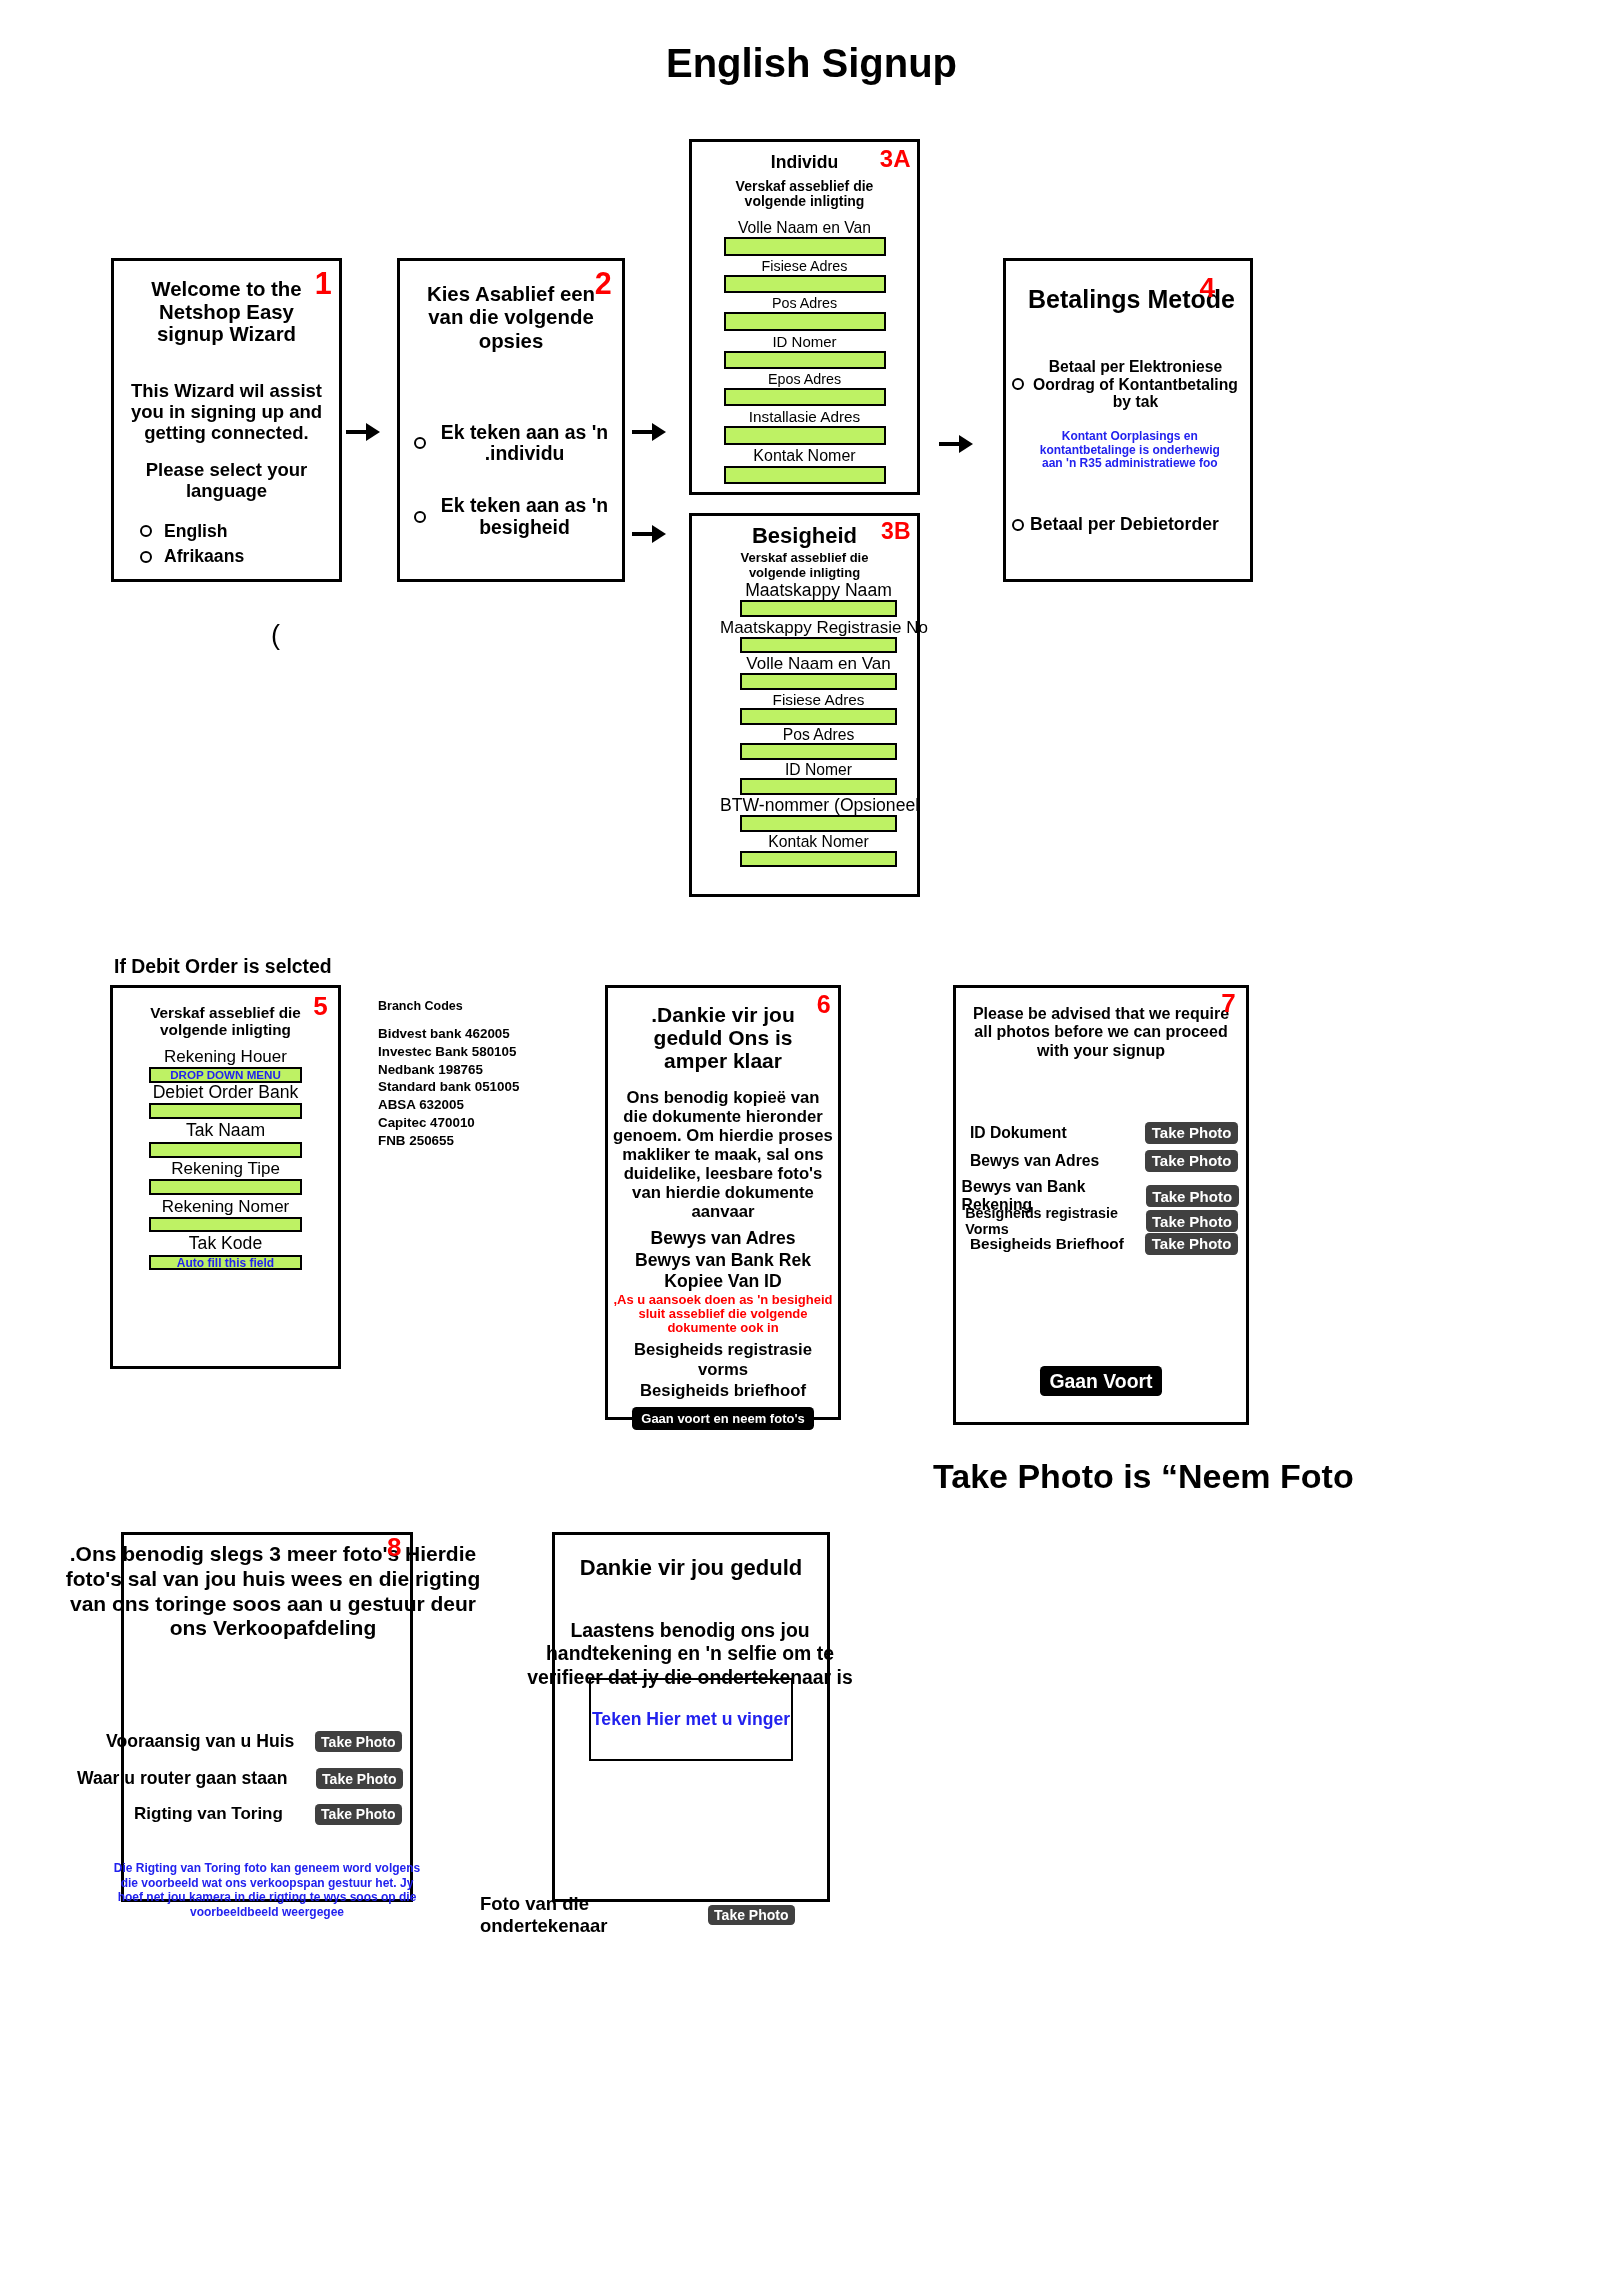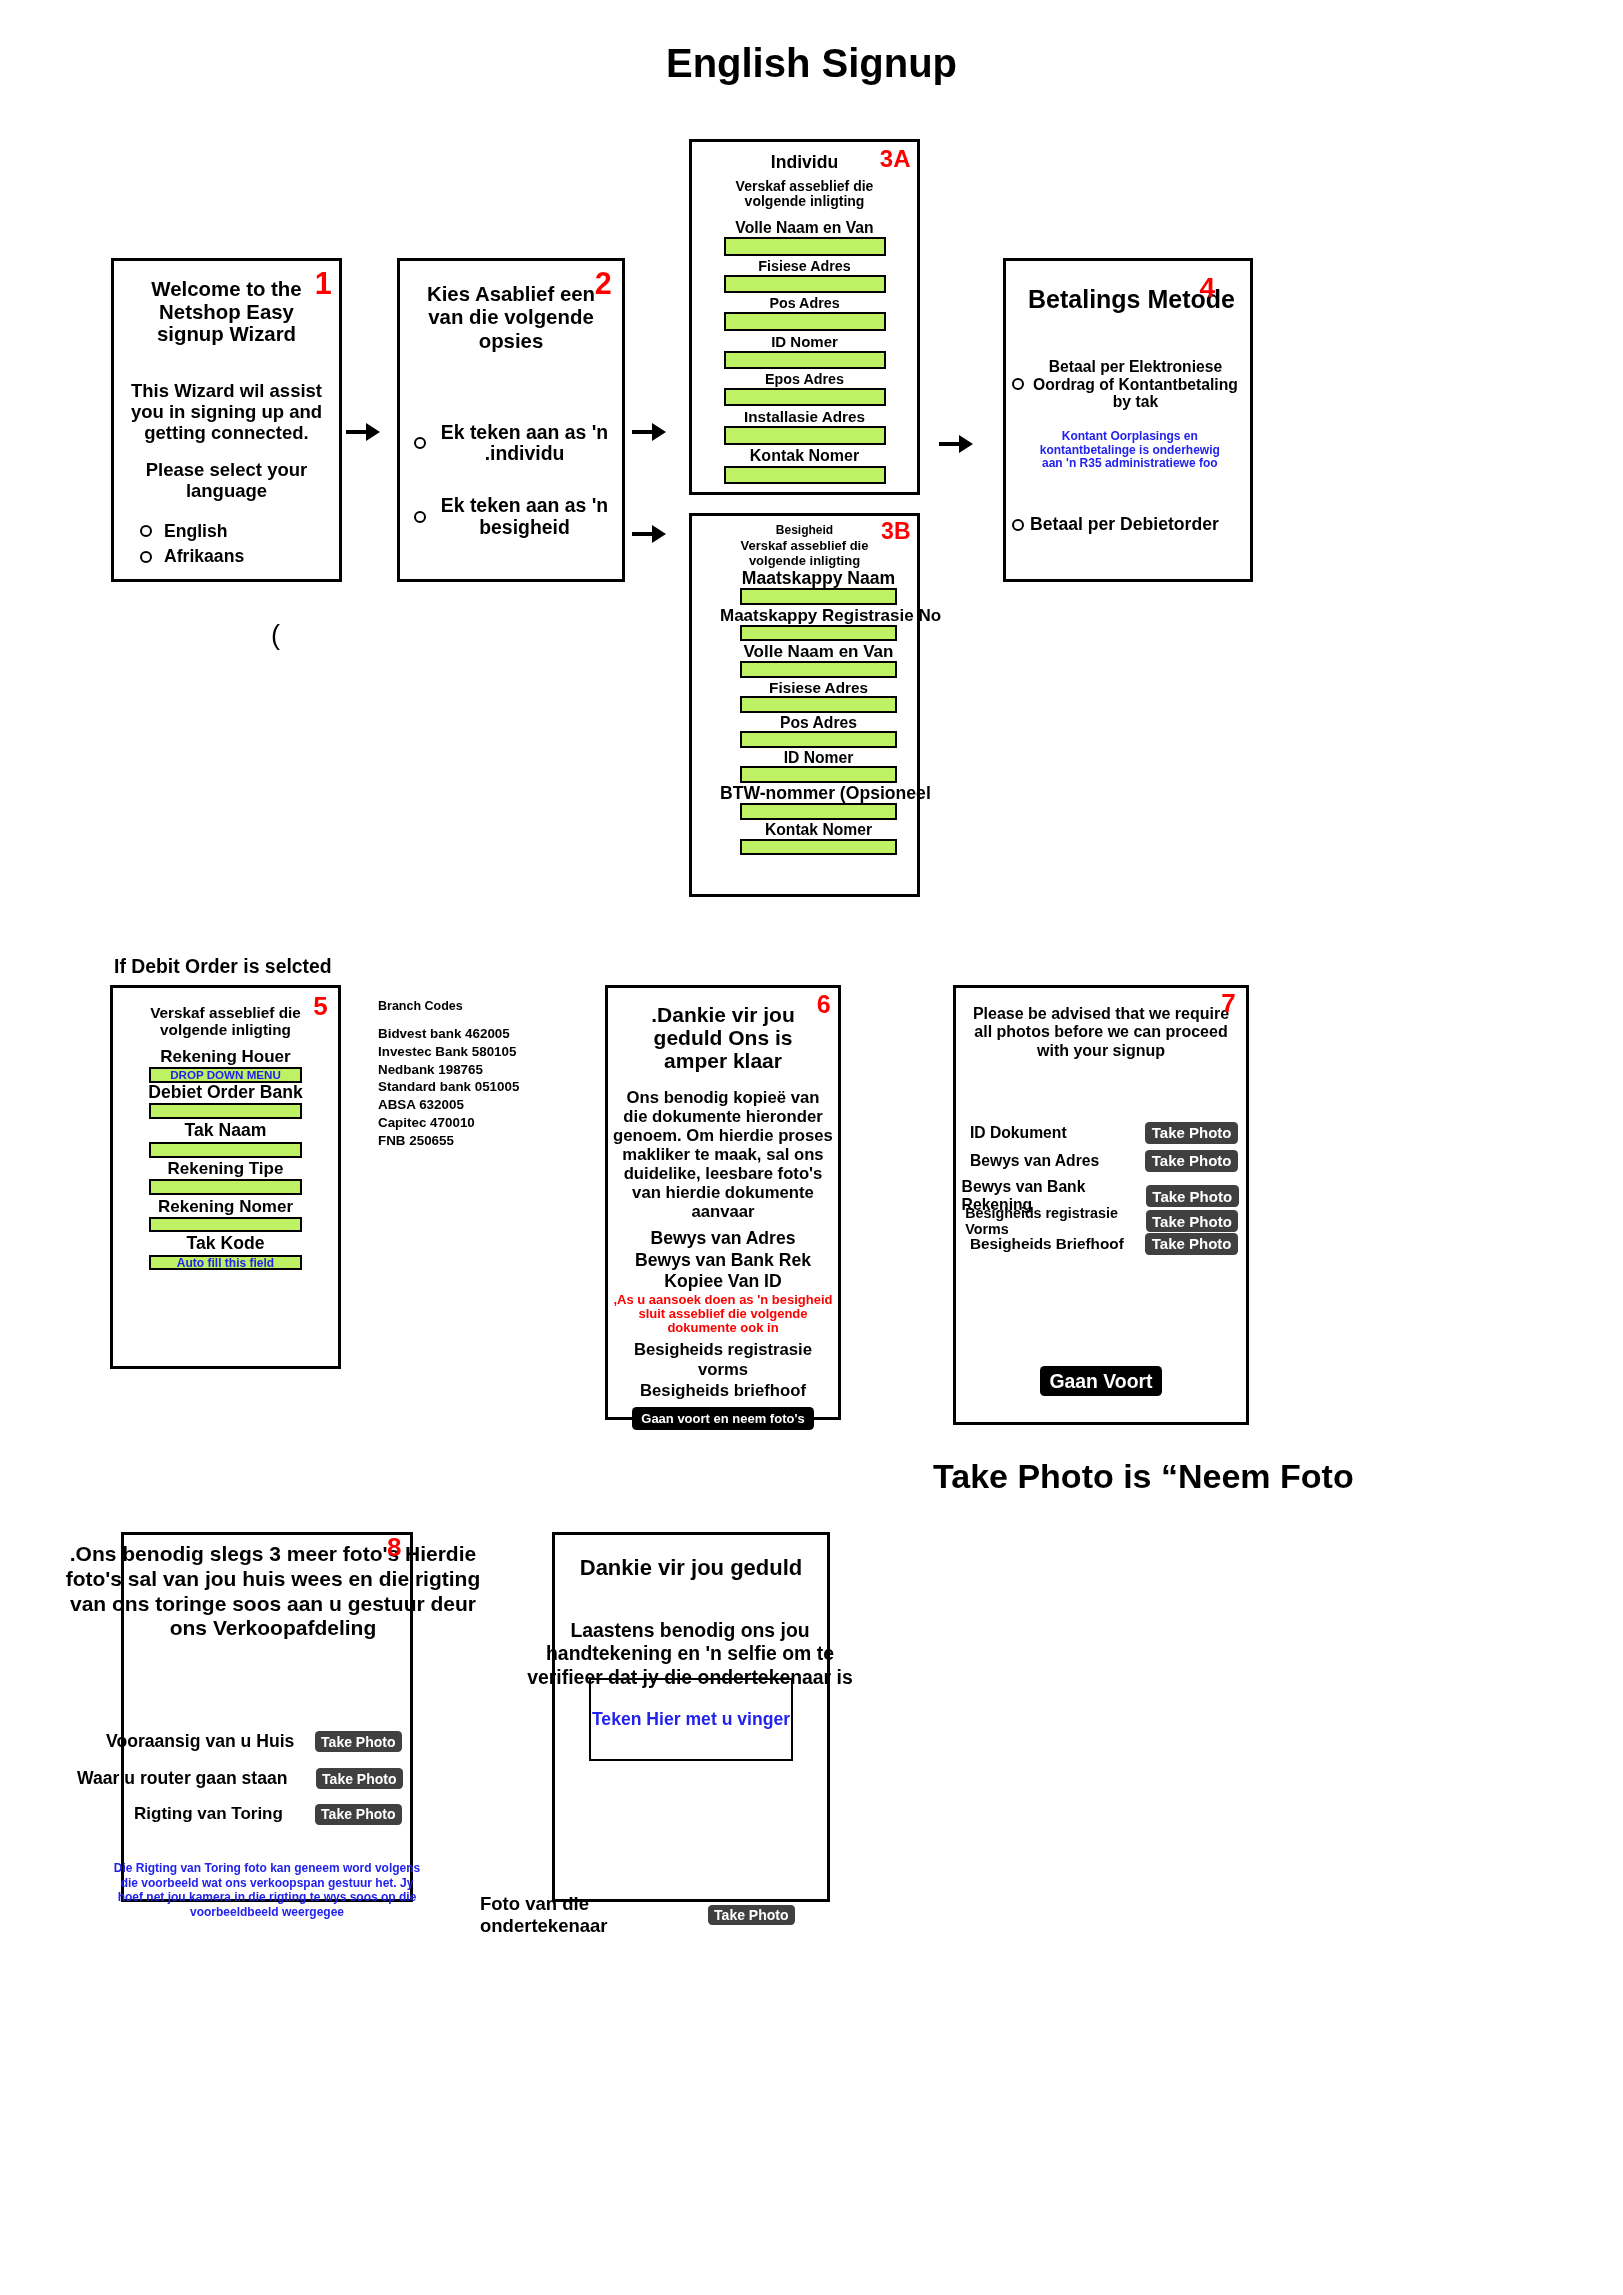--- a/index.html
+++ b/index.html
@@ -37,21 +37,21 @@
     height: 18.5px;
     margin: 0 auto;
     display: flex;
     align-items: center;
     justify-content: center;
     font-weight: bold;
     color: #2222ee;
   }
   .lbl {
     text-align: center;
-    font-weight: bold;
+    font-weight: normal;
     line-height: 1.0;
   }
   .radio {
     width: 12px;
     height: 12px;
     border: 2.3px solid #000000;
     border-radius: 50%;
     box-sizing: border-box;
     display: inline-block;
     flex: 0 0 auto;
@@ -176,21 +176,21 @@
     <div class="field" style="width:162px; margin-top:1.9px;"></div>
     <div class="lbl" style="font-size:15.3px; margin-top:2.8px;">Installasie Adres</div>
     <div class="field" style="width:162px; margin-top:1.9px;"></div>
     <div class="lbl" style="font-size:16px; margin-top:2.8px;">Kontak Nomer</div>
     <div class="field" style="width:162px; margin-top:1.9px;"></div>
   </div>
 </div>
 
 <div class="panel" style="left:689px; top:513px; width:231px; height:384px;">
   <div class="step-num" style="right:6.5px; top:3.7px; font-size:23px;">3B</div>
-  <div class="ctr bold" style="margin:6.5px 0 0 0; font-size:12px;">Besigheid</div>
+  <div class="ctr bold" style="margin:6.5px 0 0 0; font-size:22px;">Besigheid</div>
   <div class="ctr bold" style="margin:2.8px 22px 0 22px; font-size:13px; line-height:1.1;">Verskaf asseblief die volgende inligting</div>
   <div style="margin-top:1.9px;margin-left:28px;">
     <div class="lbl nowrap" style="font-size:17.6px;">Maatskappy Naam</div>
     <div class="field" style="width:157px; margin-top:0.9px; height:16.7px;"></div>
     <div class="lbl nowrap" style="font-size:17px; margin-top:1.9px;">Maatskappy Registrasie No</div>
     <div class="field" style="width:157px; margin-top:0.9px; height:16.7px;"></div>
     <div class="lbl nowrap" style="font-size:17px; margin-top:1.9px;">Volle Naam en Van</div>
     <div class="field" style="width:157px; margin-top:0.9px; height:16.7px;"></div>
     <div class="lbl nowrap" style="font-size:15.3px; margin-top:1.9px;">Fisiese Adres</div>
     <div class="field" style="width:157px; margin-top:0.9px; height:16.7px;"></div>

